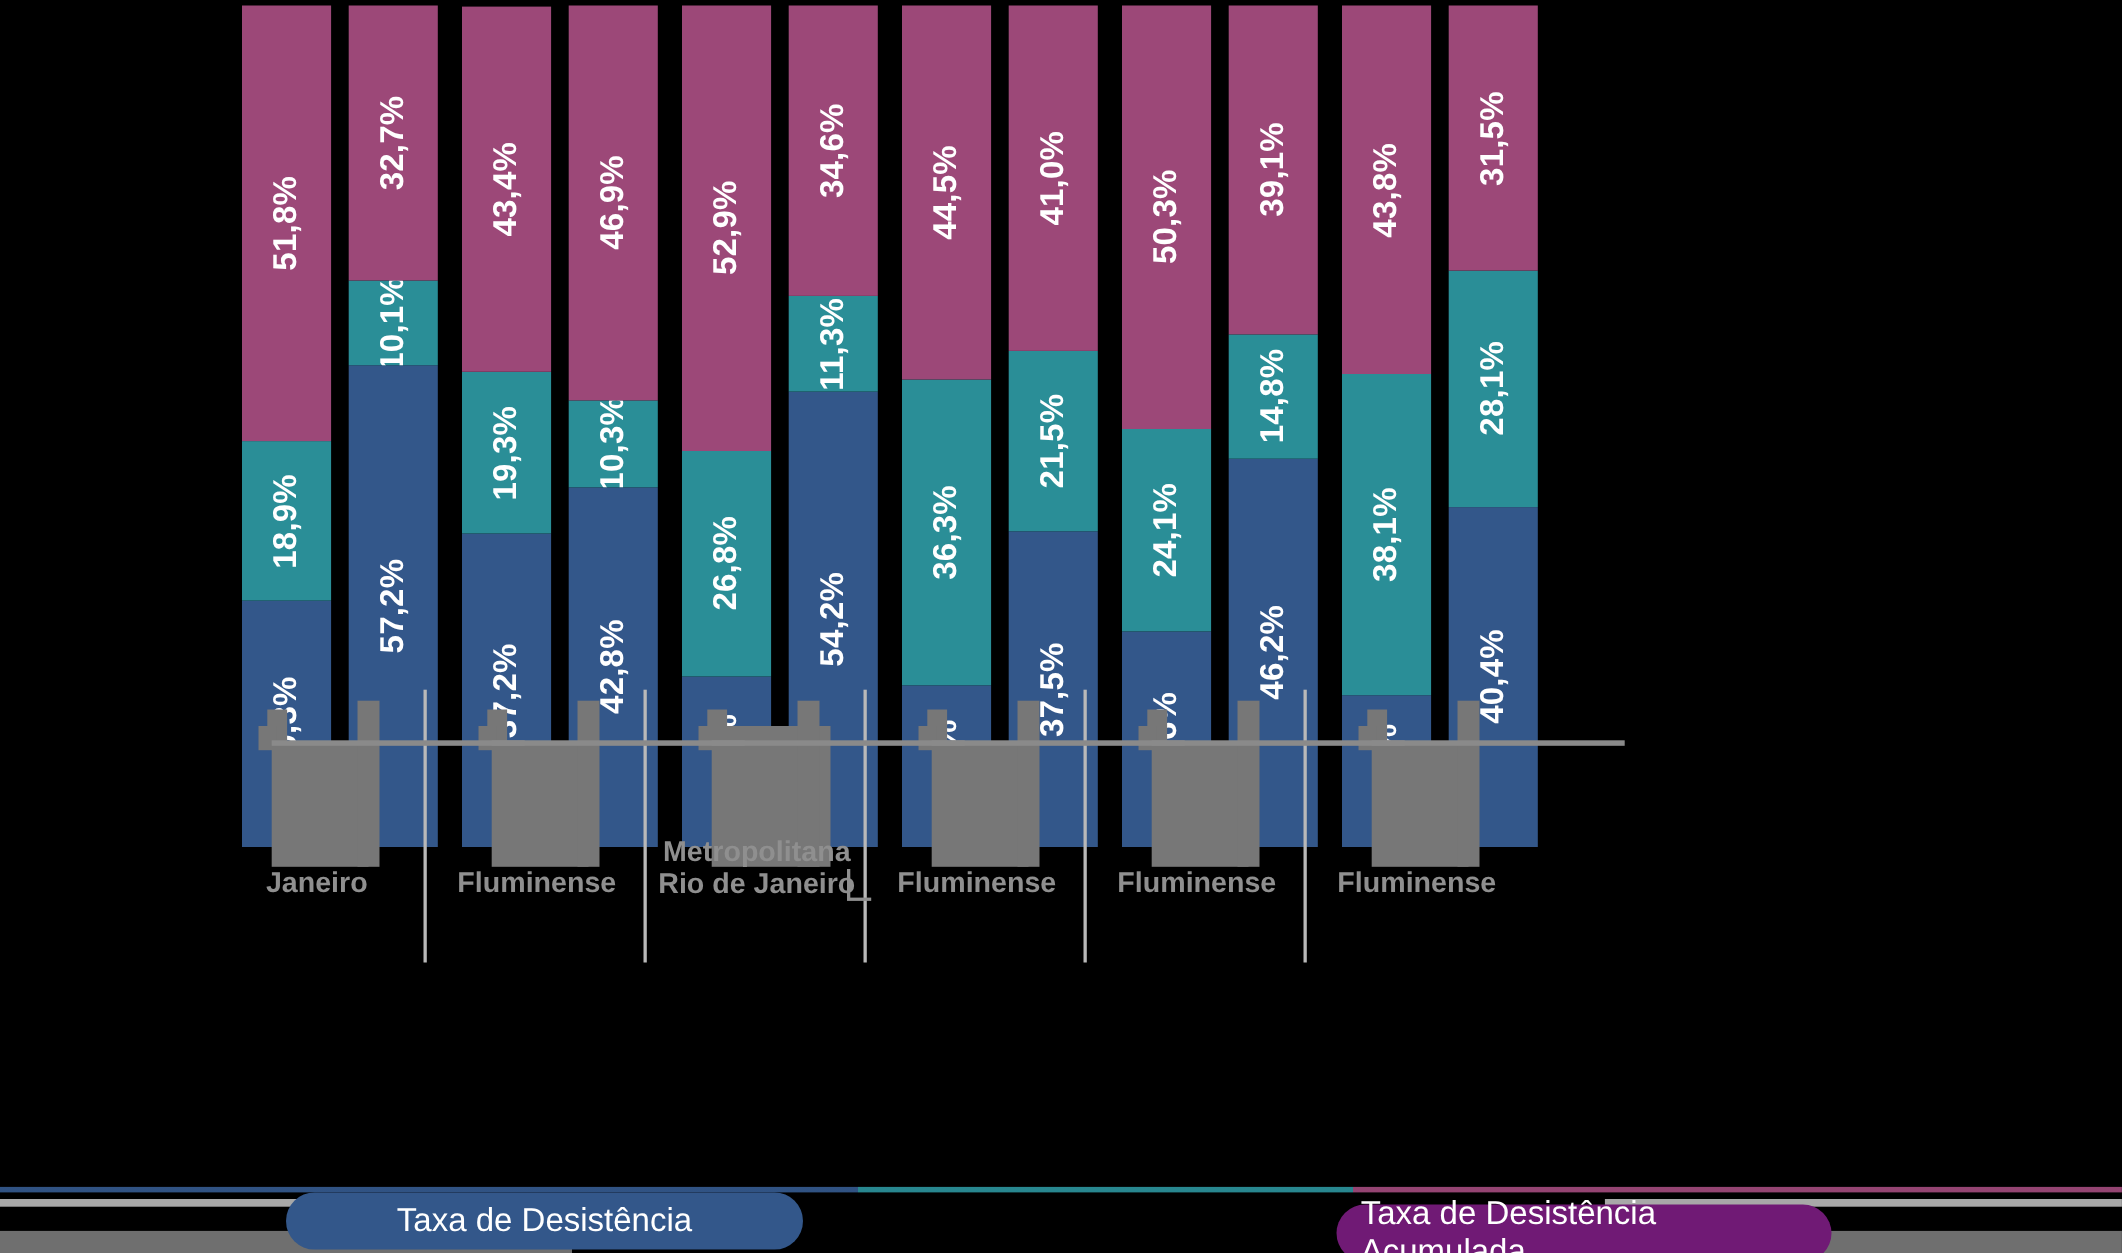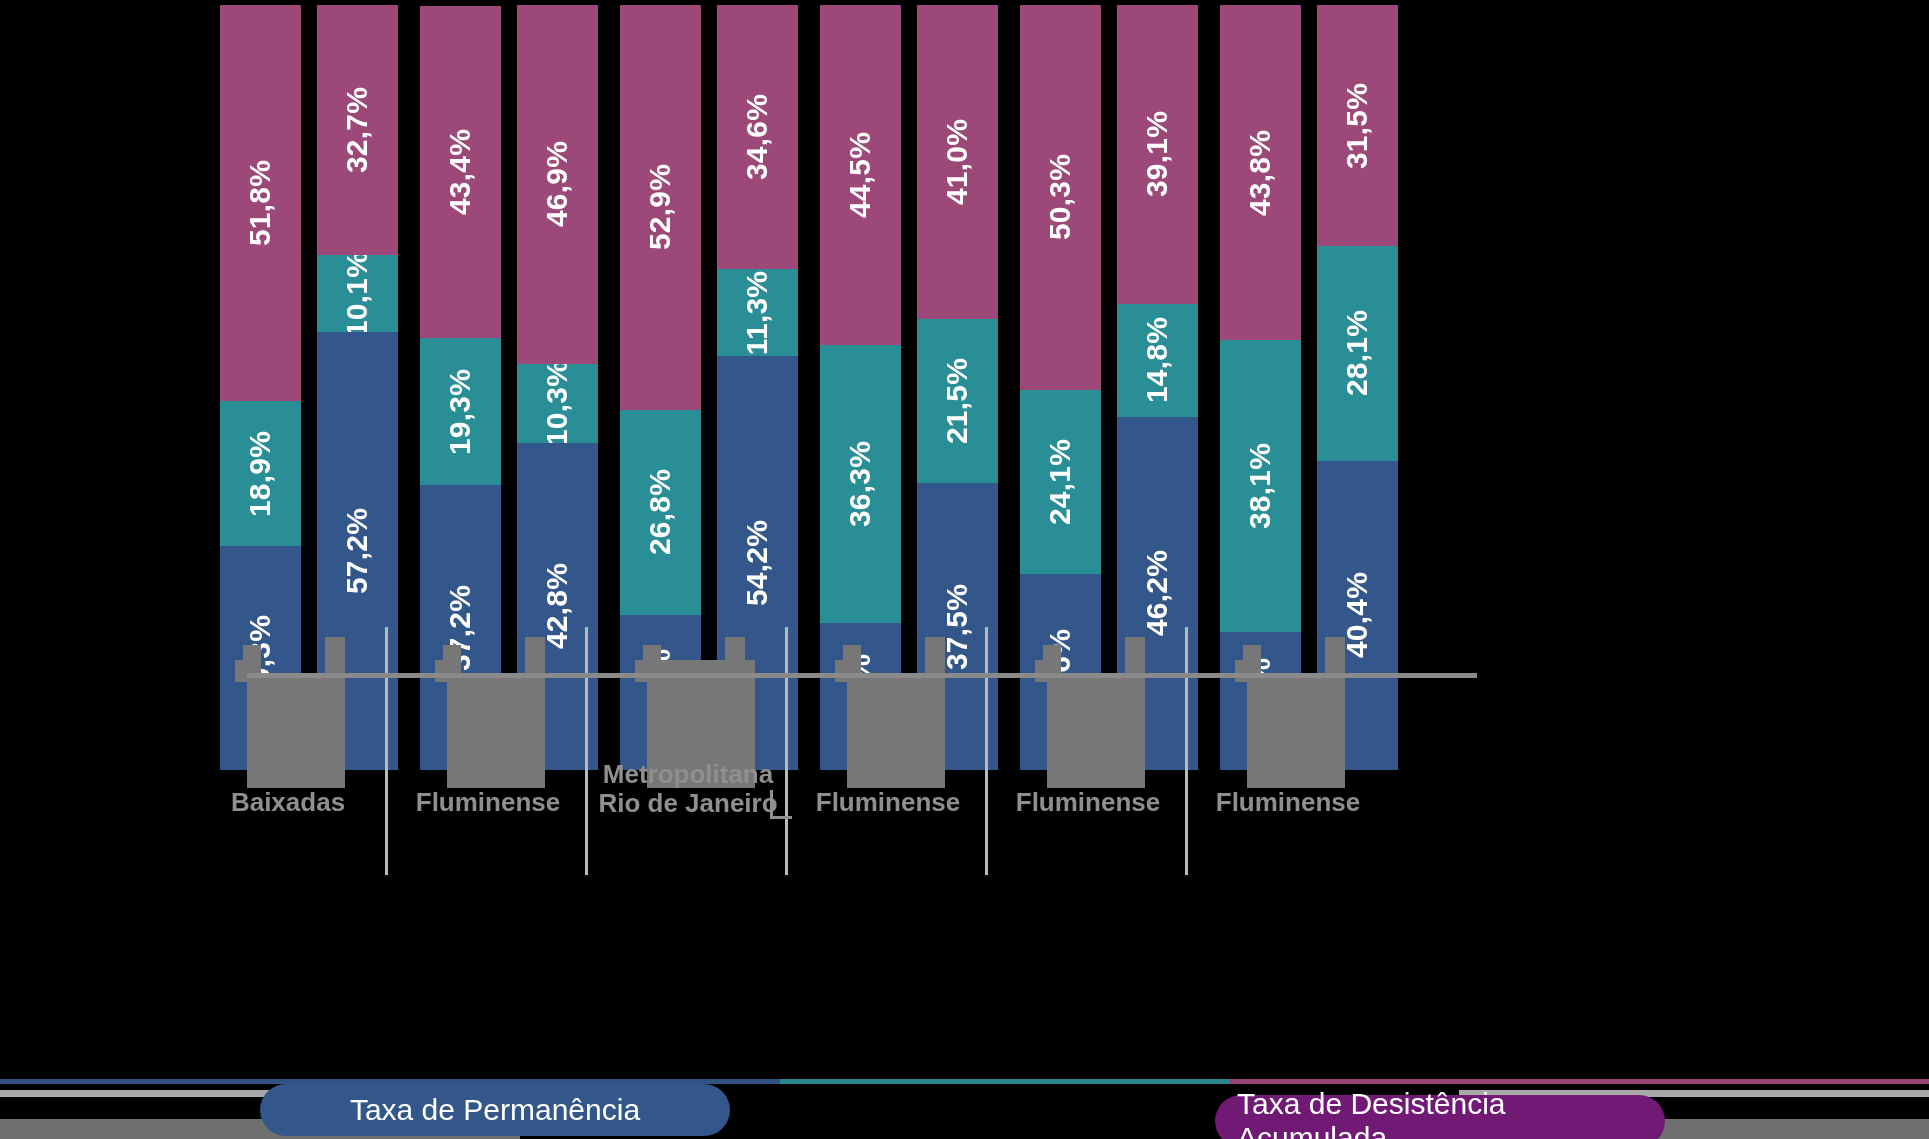--- a/index.html
+++ b/index.html
@@ -234,21 +234,21 @@
 
   <div id="separators">
       <div class="sep" style="left: 385px; height: 248px;"></div>
       <div class="sep" style="left: 585px; height: 248px;"></div>
       <div class="sep" style="left: 785px; height: 248px;"></div>
       <div class="sep" style="left: 985px; height: 248px;"></div>
       <div class="sep" style="left: 1185px; height: 248px;"></div>
     </div>
 
   <div id="categories" style="position: absolute; left: 0px; top: 0px; width: 1929px; height: 900px; z-index: 5;">
-      <div class="cat" style="width: 270px; left: 153px; top: 788px;">Baixadas</div>
+      <div class="cat" style="width: 270px; left: 153px; top: 788px;">Janeiro</div>
       <div class="cat" style="width: 270px; left: 353px; top: 788px;">Fluminense</div>
       <div class="cat" style="width: 270px; left: 553px; top: 760px;">Metropolitana
 Rio de Janeiro</div>
       <div class="cat" style="width: 270px; left: 753px; top: 788px;">Fluminense</div>
       <div class="cat" style="width: 270px; left: 953px; top: 788px;">Fluminense</div>
       <div class="cat" style="width: 270px; left: 1153px; top: 788px;">Fluminense</div>
       <div style="position: absolute; left: 770px; top: 790px; width: 3px; height: 28px; background: rgb(143, 143, 143);"></div>
       <div style="position: absolute; left: 770px; top: 816px; width: 22px; height: 3px; background: rgb(143, 143, 143);"></div>
     </div>
 
@@ -289,20 +289,20 @@
     <div class="legend-rail"></div>
     <div class="legend-bars">
       <div class="lb1"></div>
       <div class="lb2"></div>
     </div>
     <div class="legend-bars2">
       <div class="lb1"></div>
       <div class="lb2"></div>
     </div>
     <div class="legend-item" style="left:260px;width:470px;background:#33578a;">
-      <span>Taxa de Permanência</span>
+      <span>Taxa de Desistência</span>
     </div>
     <div class="legend-item" style="left:1215px;width:450px;background:#701a75;margin-top:11px;">
       <span>Taxa de Desistência Acumulada</span>
     </div>
   </div>
 
 </div>
 
 </body></html>

